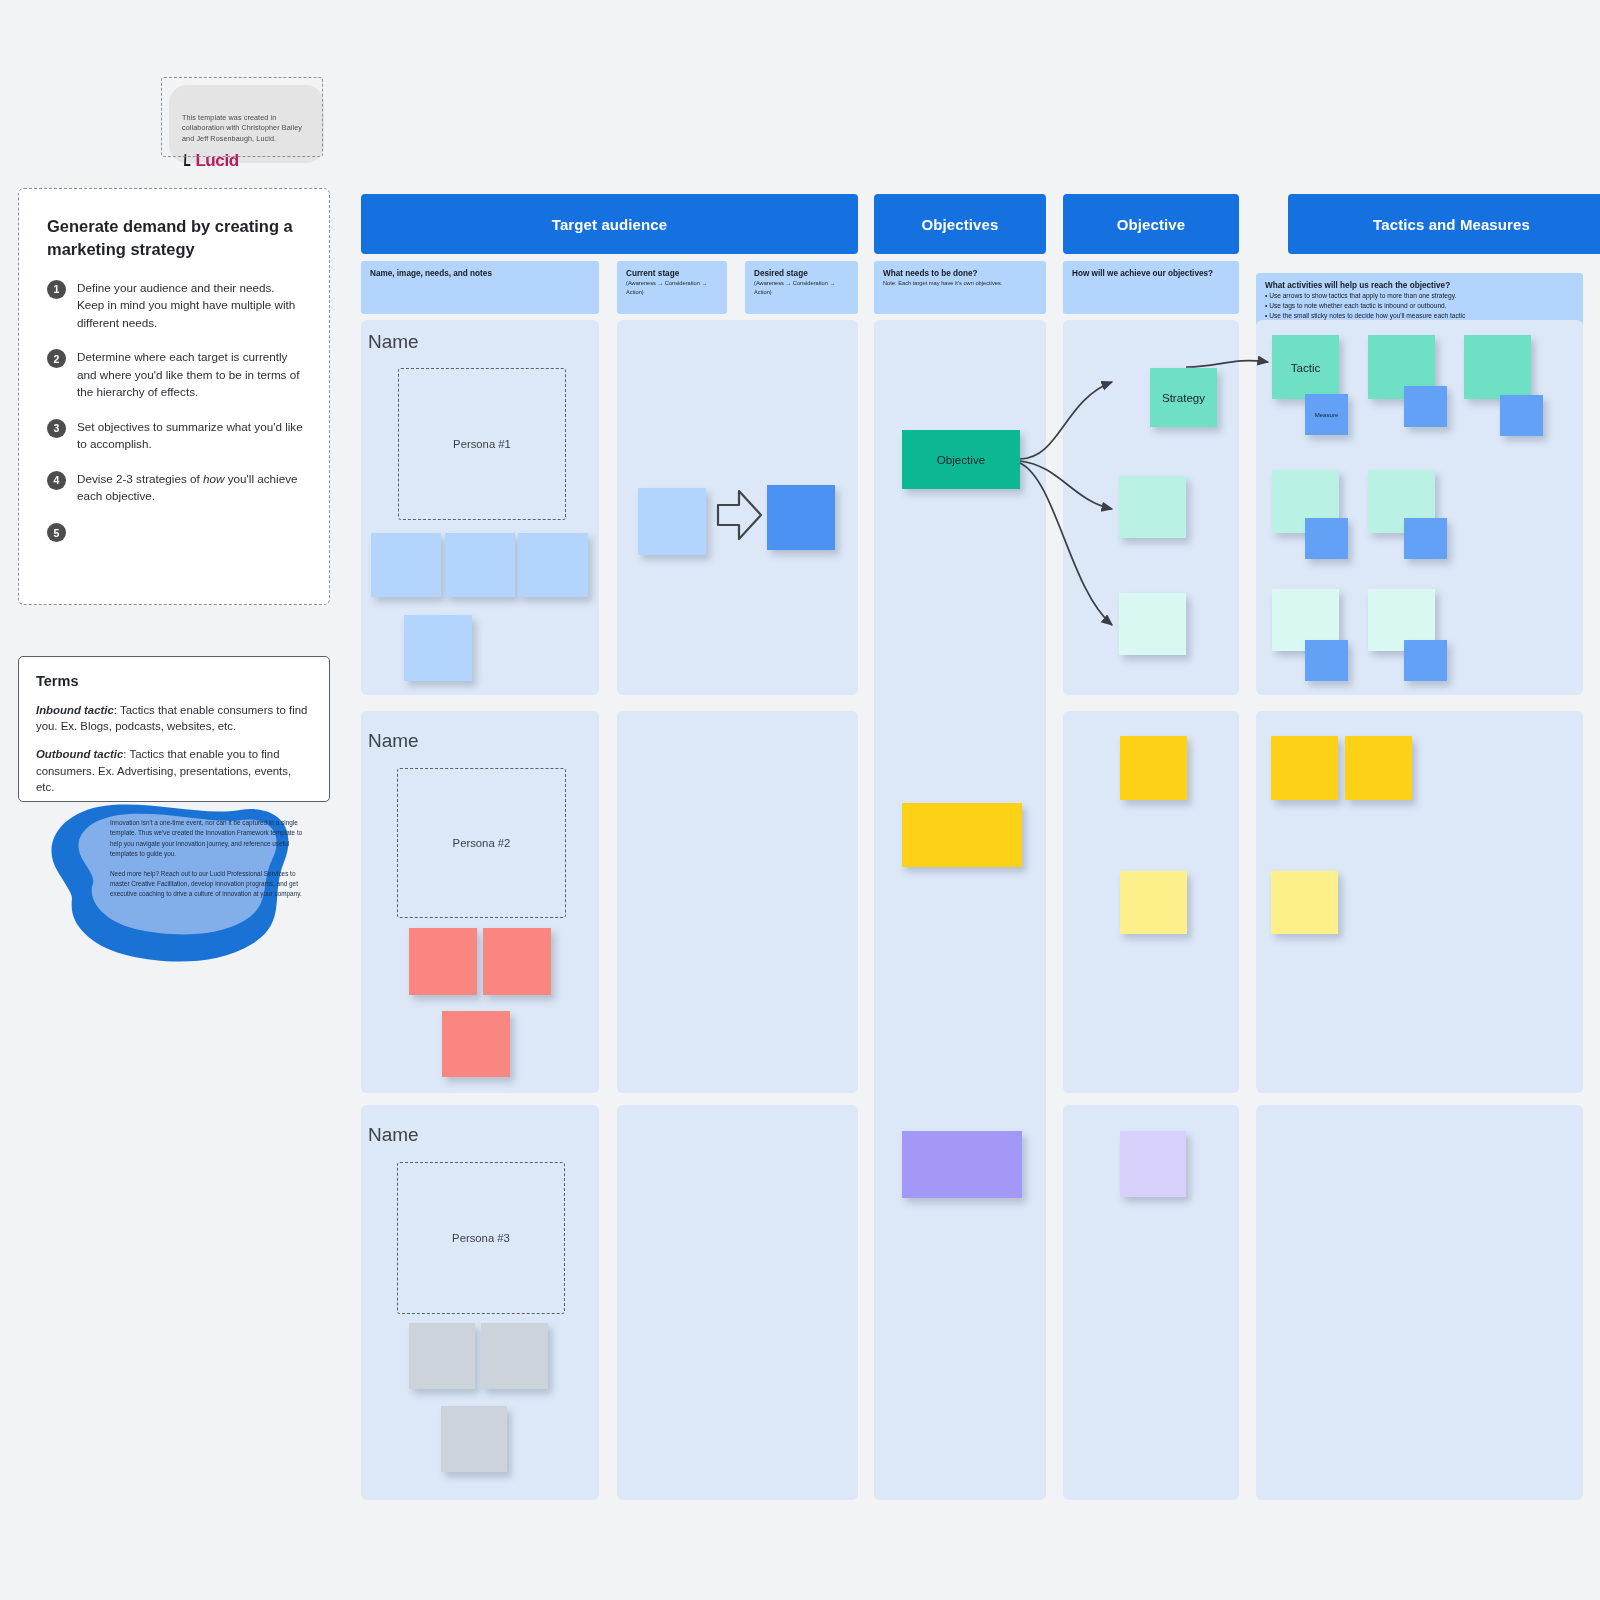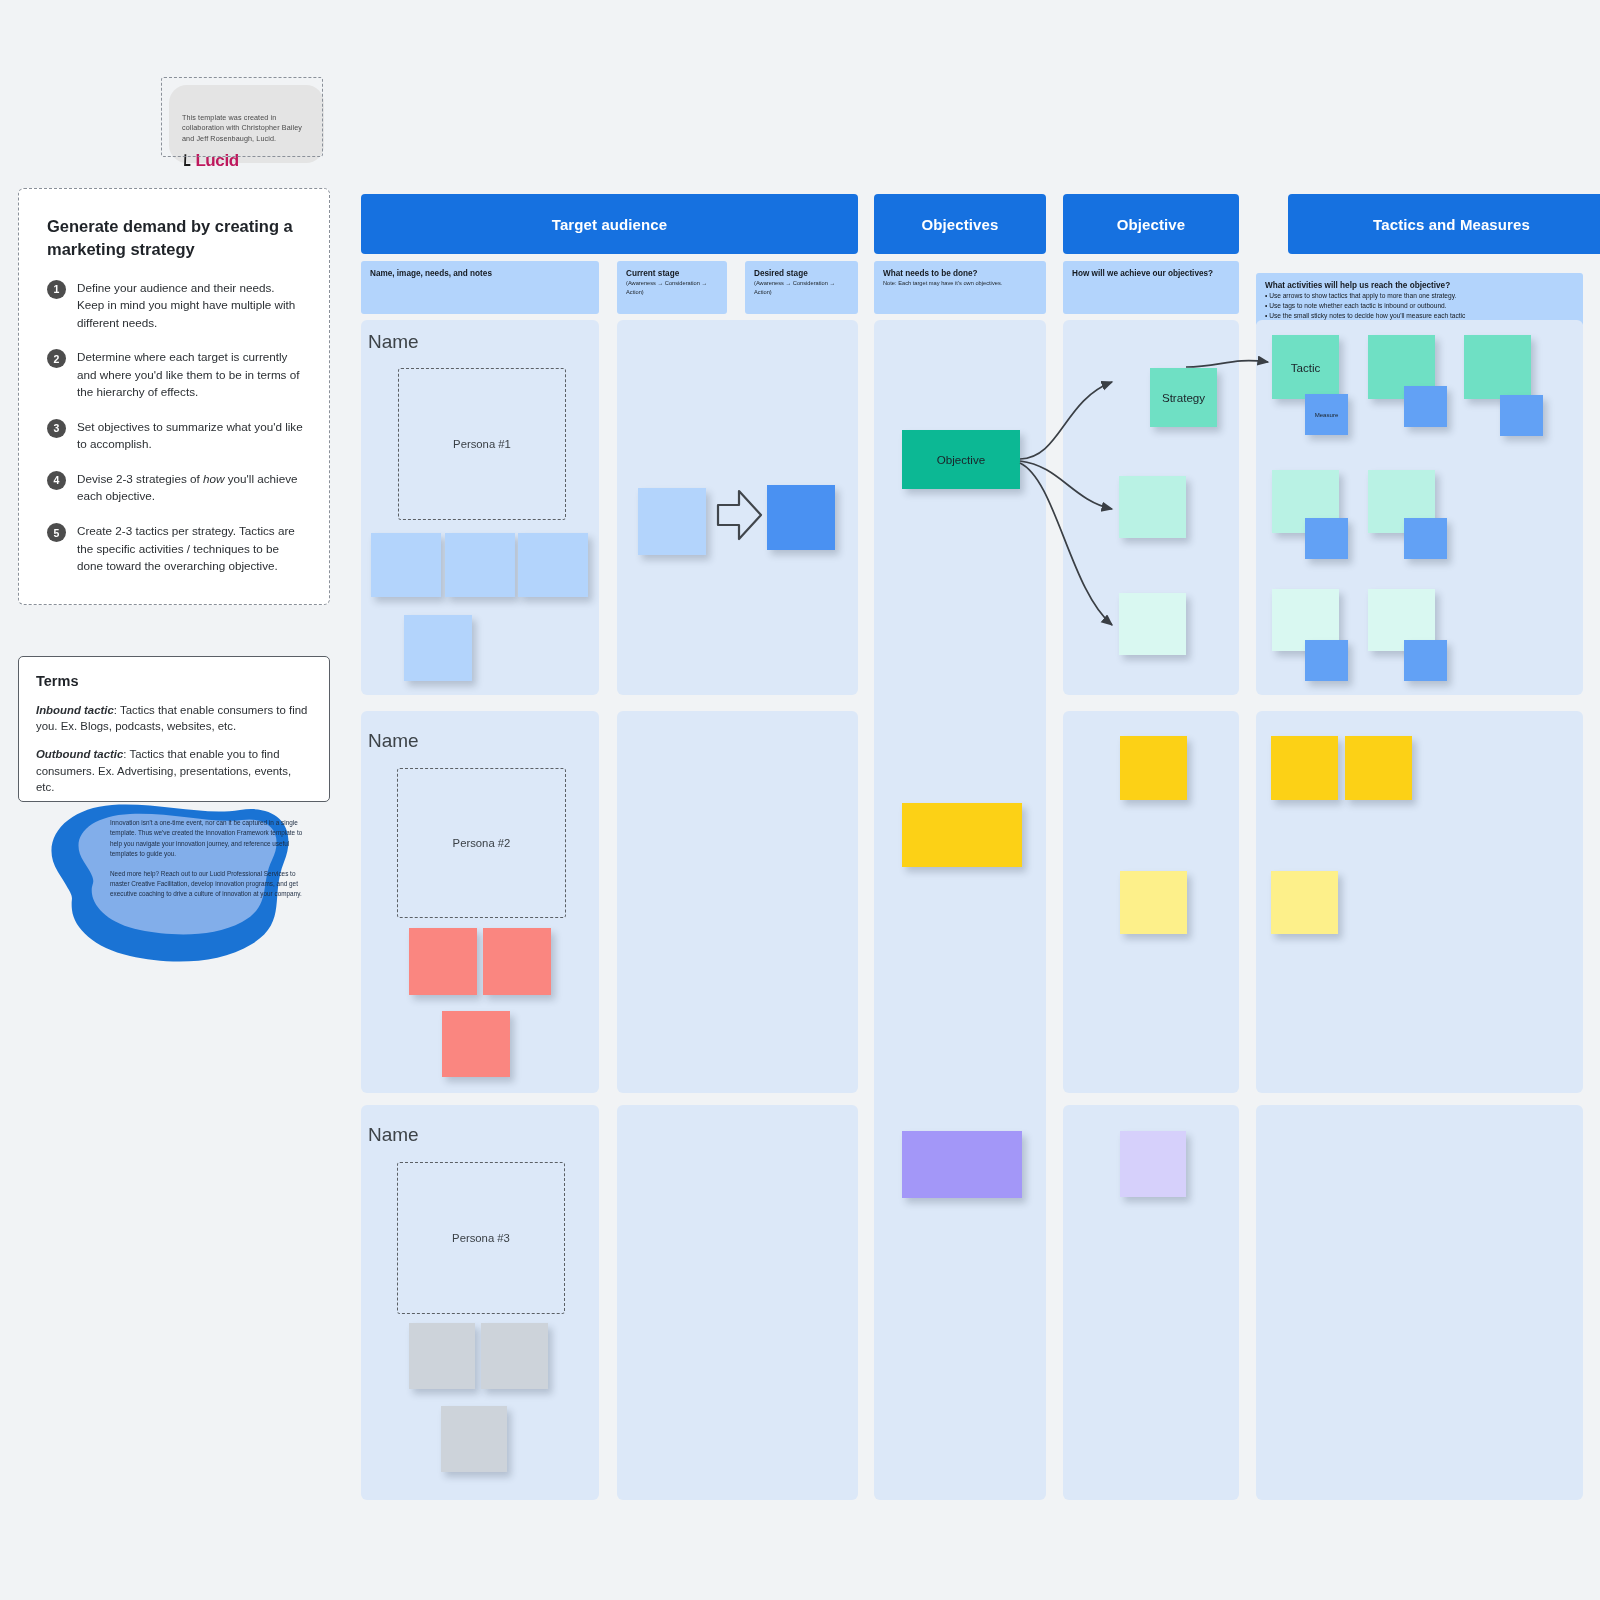--- a/index.html
+++ b/index.html
@@ -177,21 +177,20 @@
       <div class="step-txt">Set objectives to summarize what you'd like to accomplish.</div>
     </div>
 
     <div class="step">
       <div class="step-num">4</div>
       <div class="step-txt"><span>Devise 2-3 strategies of </span><em>how</em><span> you'll achieve each objective.</span></div>
     </div>
 
     <div class="step">
       <div class="step-num">5</div>
-      <div class="step-txt">Create 2-3 tactics per strategy. Tactics are the specific activities / techniques to be done toward the overarching objective.</div>
     </div>
   </div>
 
   <div class="abs terms">
     <h2>Terms</h2>
     <p><b>Inbound tactic</b><span>: Tactics that enable consumers to find you. Ex. Blogs, podcasts, websites, etc.</span></p>
     <p><b>Outbound tactic</b><span>: Tactics that enable you to find consumers. Ex. Advertising, presentations, events, etc.</span></p>
   </div>
 
   <div class="abs blob-wrap">

